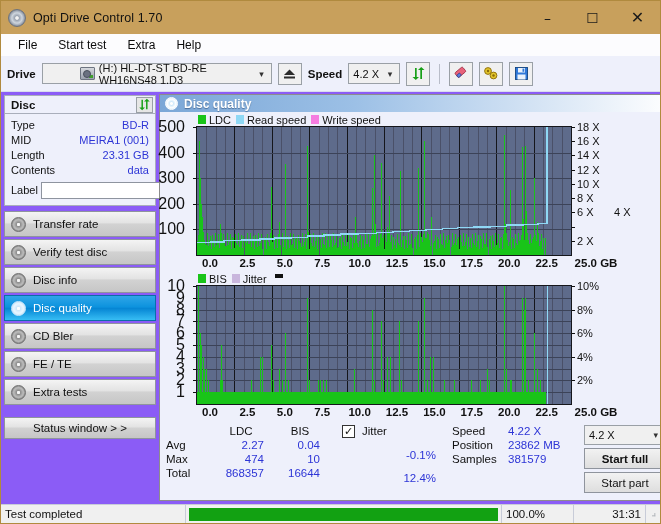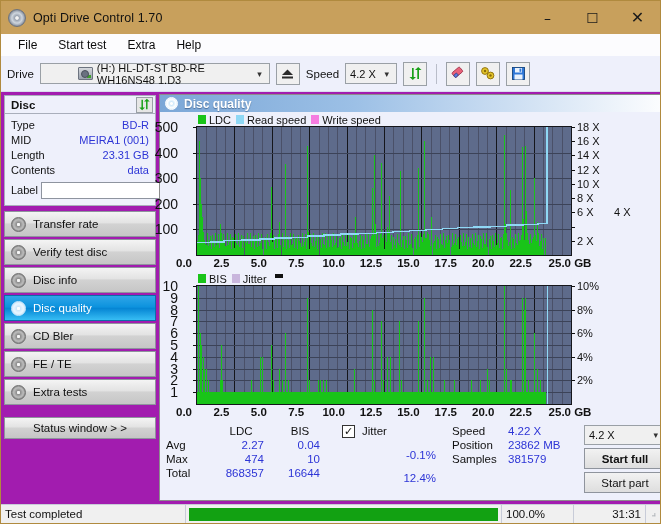--- a/index.html
+++ b/index.html
@@ -8,21 +8,21 @@
     width:661px; height:524px;
     font-family:"Liberation Sans", sans-serif;
     font-size:11px;
     background:#eef0fb;
     overflow:hidden;
     -webkit-font-smoothing:antialiased;
   }
   #app {
     position:relative; width:661px; height:524px;
     border:1px solid #b08a3e;
-    background:#a21caf;
+    background:#8b5cf6;
     overflow:hidden;
   }
 
   
   .titlebar {
     height:33px; background:#c8a05c;
     display:flex; align-items:center;
     padding:0 2px 0 7px;
     position:relative;
   }
@@ -47,21 +47,21 @@
     padding-left:8px; gap:3px; border-bottom:1px solid #fcfcfe;
   }
   .menu-item { padding:2px 9px; font-size:12px; color:#0b0b0b; }
 
   
   .drivebar {
     height:36px; background:#eef0fb;
     display:flex; align-items:center; padding:0 6px; gap:6px;
     border-bottom:1px solid #d8dcec;
   }
-  .lbl-bold { font-weight:normal; font-size:11.5px; color:#111; }
+  .lbl-bold { font-weight:bold; font-size:11.5px; color:#111; }
   .combo {
     height:21px; background:#f0f0f0; border:1px solid #9aa0a6;
     display:flex; align-items:center; padding:0 2px 0 4px;
     font-size:11px; color:#111; position:relative;
   }
   .combo .arrow { margin-left:auto; padding:0 5px; font-size:9px; color:#333; }
   .drive-combo { width:230px;padding-left:37px; }
   .drive-combo .dicon {
     width:15px; height:13px; margin-right:4px; flex:none;
     background:linear-gradient(#d6d9de,#9aa1ad);
@@ -151,34 +151,34 @@
   .charts { padding:1px 2px 0 2px; }
 
   .chart-wrap { position:relative; }
   .legend { display:flex; align-items:center; gap:5px; font-size:11px; padding-left:36px; height:13px; }
   .legend .lg { display:flex; align-items:center; gap:3px; color:#111; }
   .sw { width:8px; height:9px; display:inline-block; }
 
   .plotrow { display:flex; align-items:flex-start; }
   .yaxis { width:34px; position:relative; }
   .yaxis span {
-    position:absolute; right:18px; font-size:14px; color:#111;
+    position:absolute; right:11px; font-size:16px; color:#111;
     transform:translateY(-50%); white-space:nowrap;
   }
   .yaxis .tick{ position:absolute; right:0; width:3px; height:1px; background:#111; }
   .yaxis-r { width:38px; position:relative; }
   .yaxis-r span {
     position:absolute; left:5px; font-size:11px; color:#111;
     transform:translateY(-50%); white-space:nowrap;
   }
   .yaxis-r .tick{ position:absolute; left:0; width:3px; height:1px; background:#111; }
   .plot {
     position:relative; background:#5e6b8b; border:1px solid #15161b; overflow:hidden;
   }
-  .xaxis { height:16px; position:relative; margin-left:22px; }
+  .xaxis { height:16px; position:relative; margin-left:48px; }
   .xaxis span {
     position:absolute; font-size:11.5px; font-weight:bold; color:#111;
     transform:translateX(-50%); top:1px; white-space:nowrap;
   }
 
   
   .stats { padding:4px 6px 0 6px; display:flex; font-size:11.5px; color:#111; }
   .stcol { position:relative; }
   .stgrid { display:grid; grid-template-columns:44px 62px 56px; row-gap:2px; }
   .stgrid .hd { text-align:center; }

